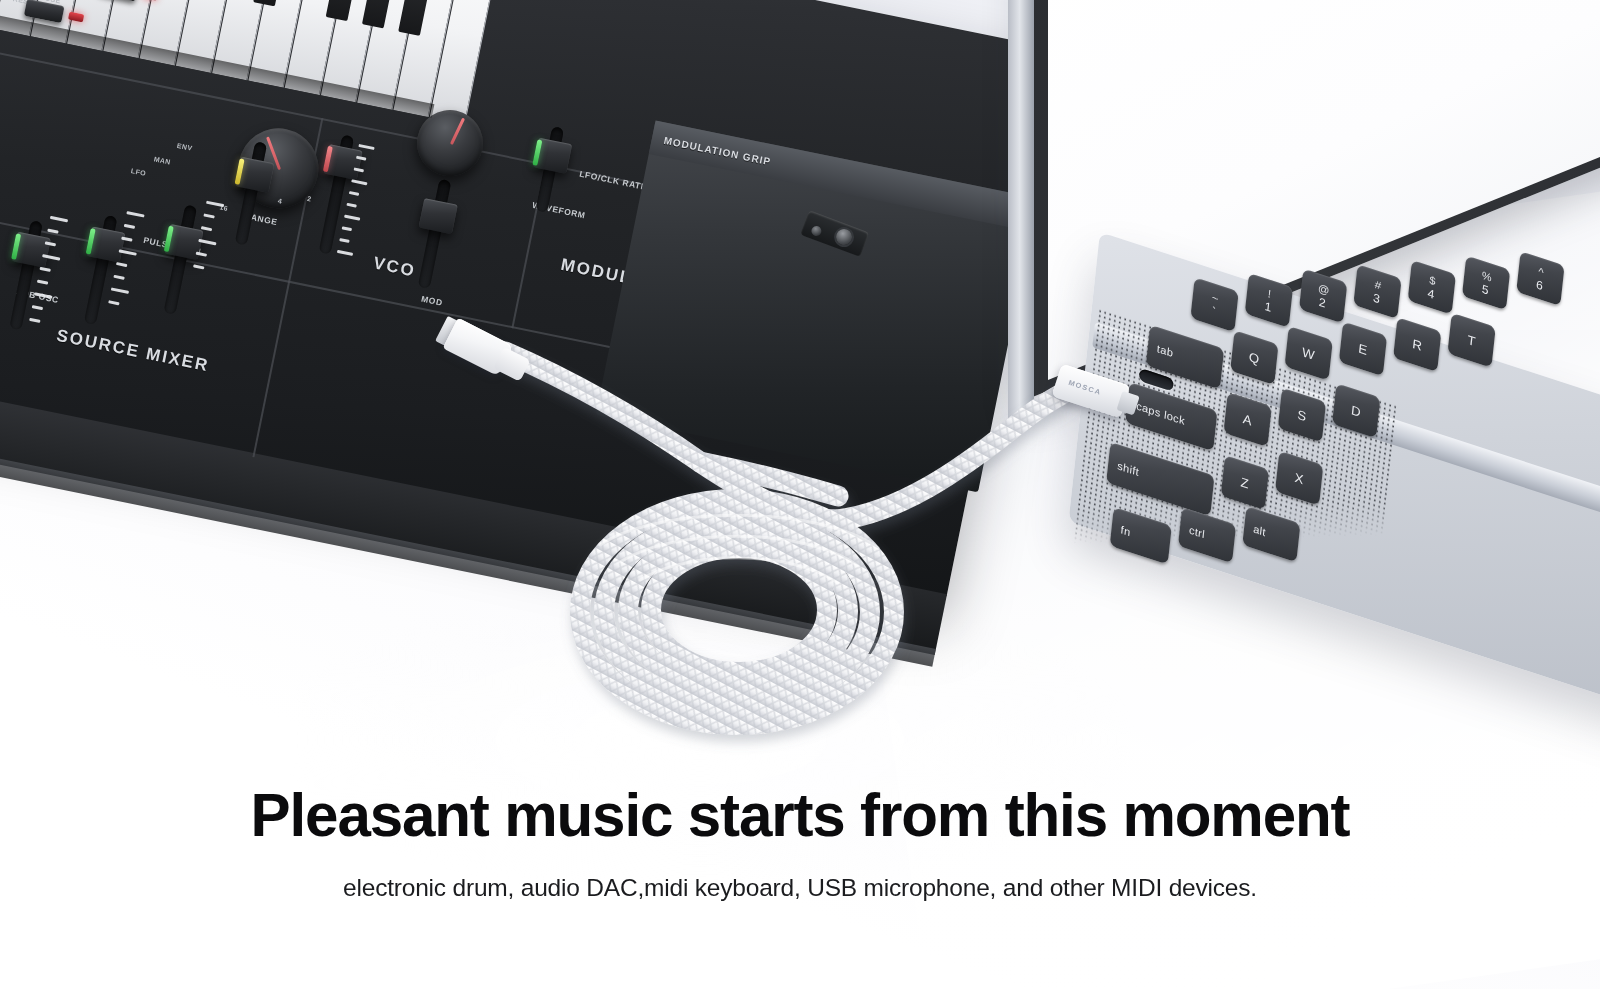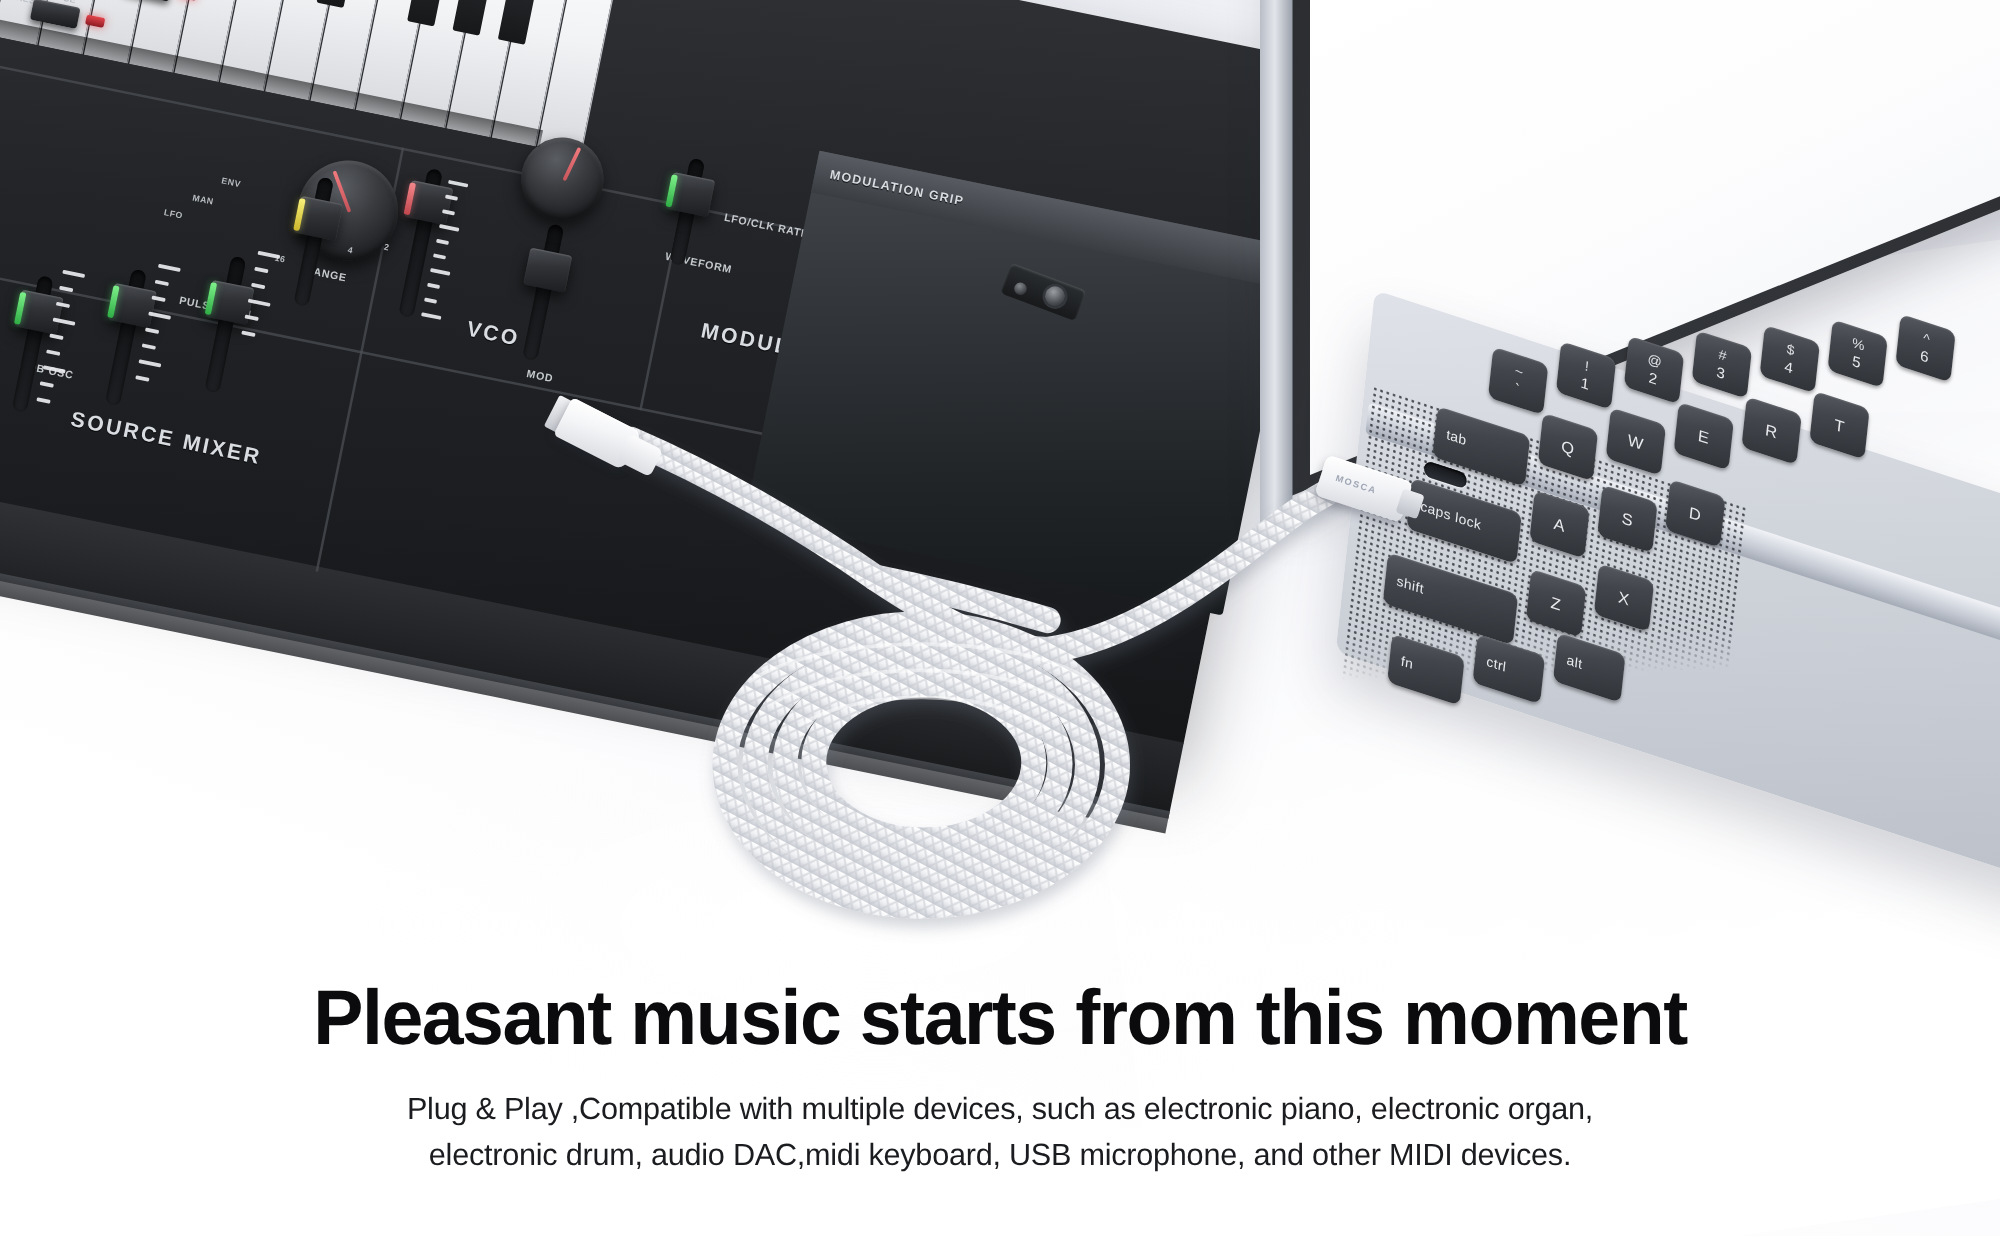--- a/index.html
+++ b/index.html
@@ -570,18 +570,17 @@
 
   <div class="plug-right">
     <div class="shell"></div>
     <div class="tip"></div>
     <div class="brand">MOSCA</div>
   </div>
 
   <div class="textblock">
     <div class="headline">Pleasant music starts from this moment</div>
     <div class="subline">
-      <div>Plug &amp; Play ,Compatible with multiple devices, such as electronic piano, electronic organ,</div>
       <div>electronic drum, audio DAC,midi keyboard, USB microphone, and other MIDI devices.</div>
     </div>
   </div>
 
 </div>
 
 </body></html>

